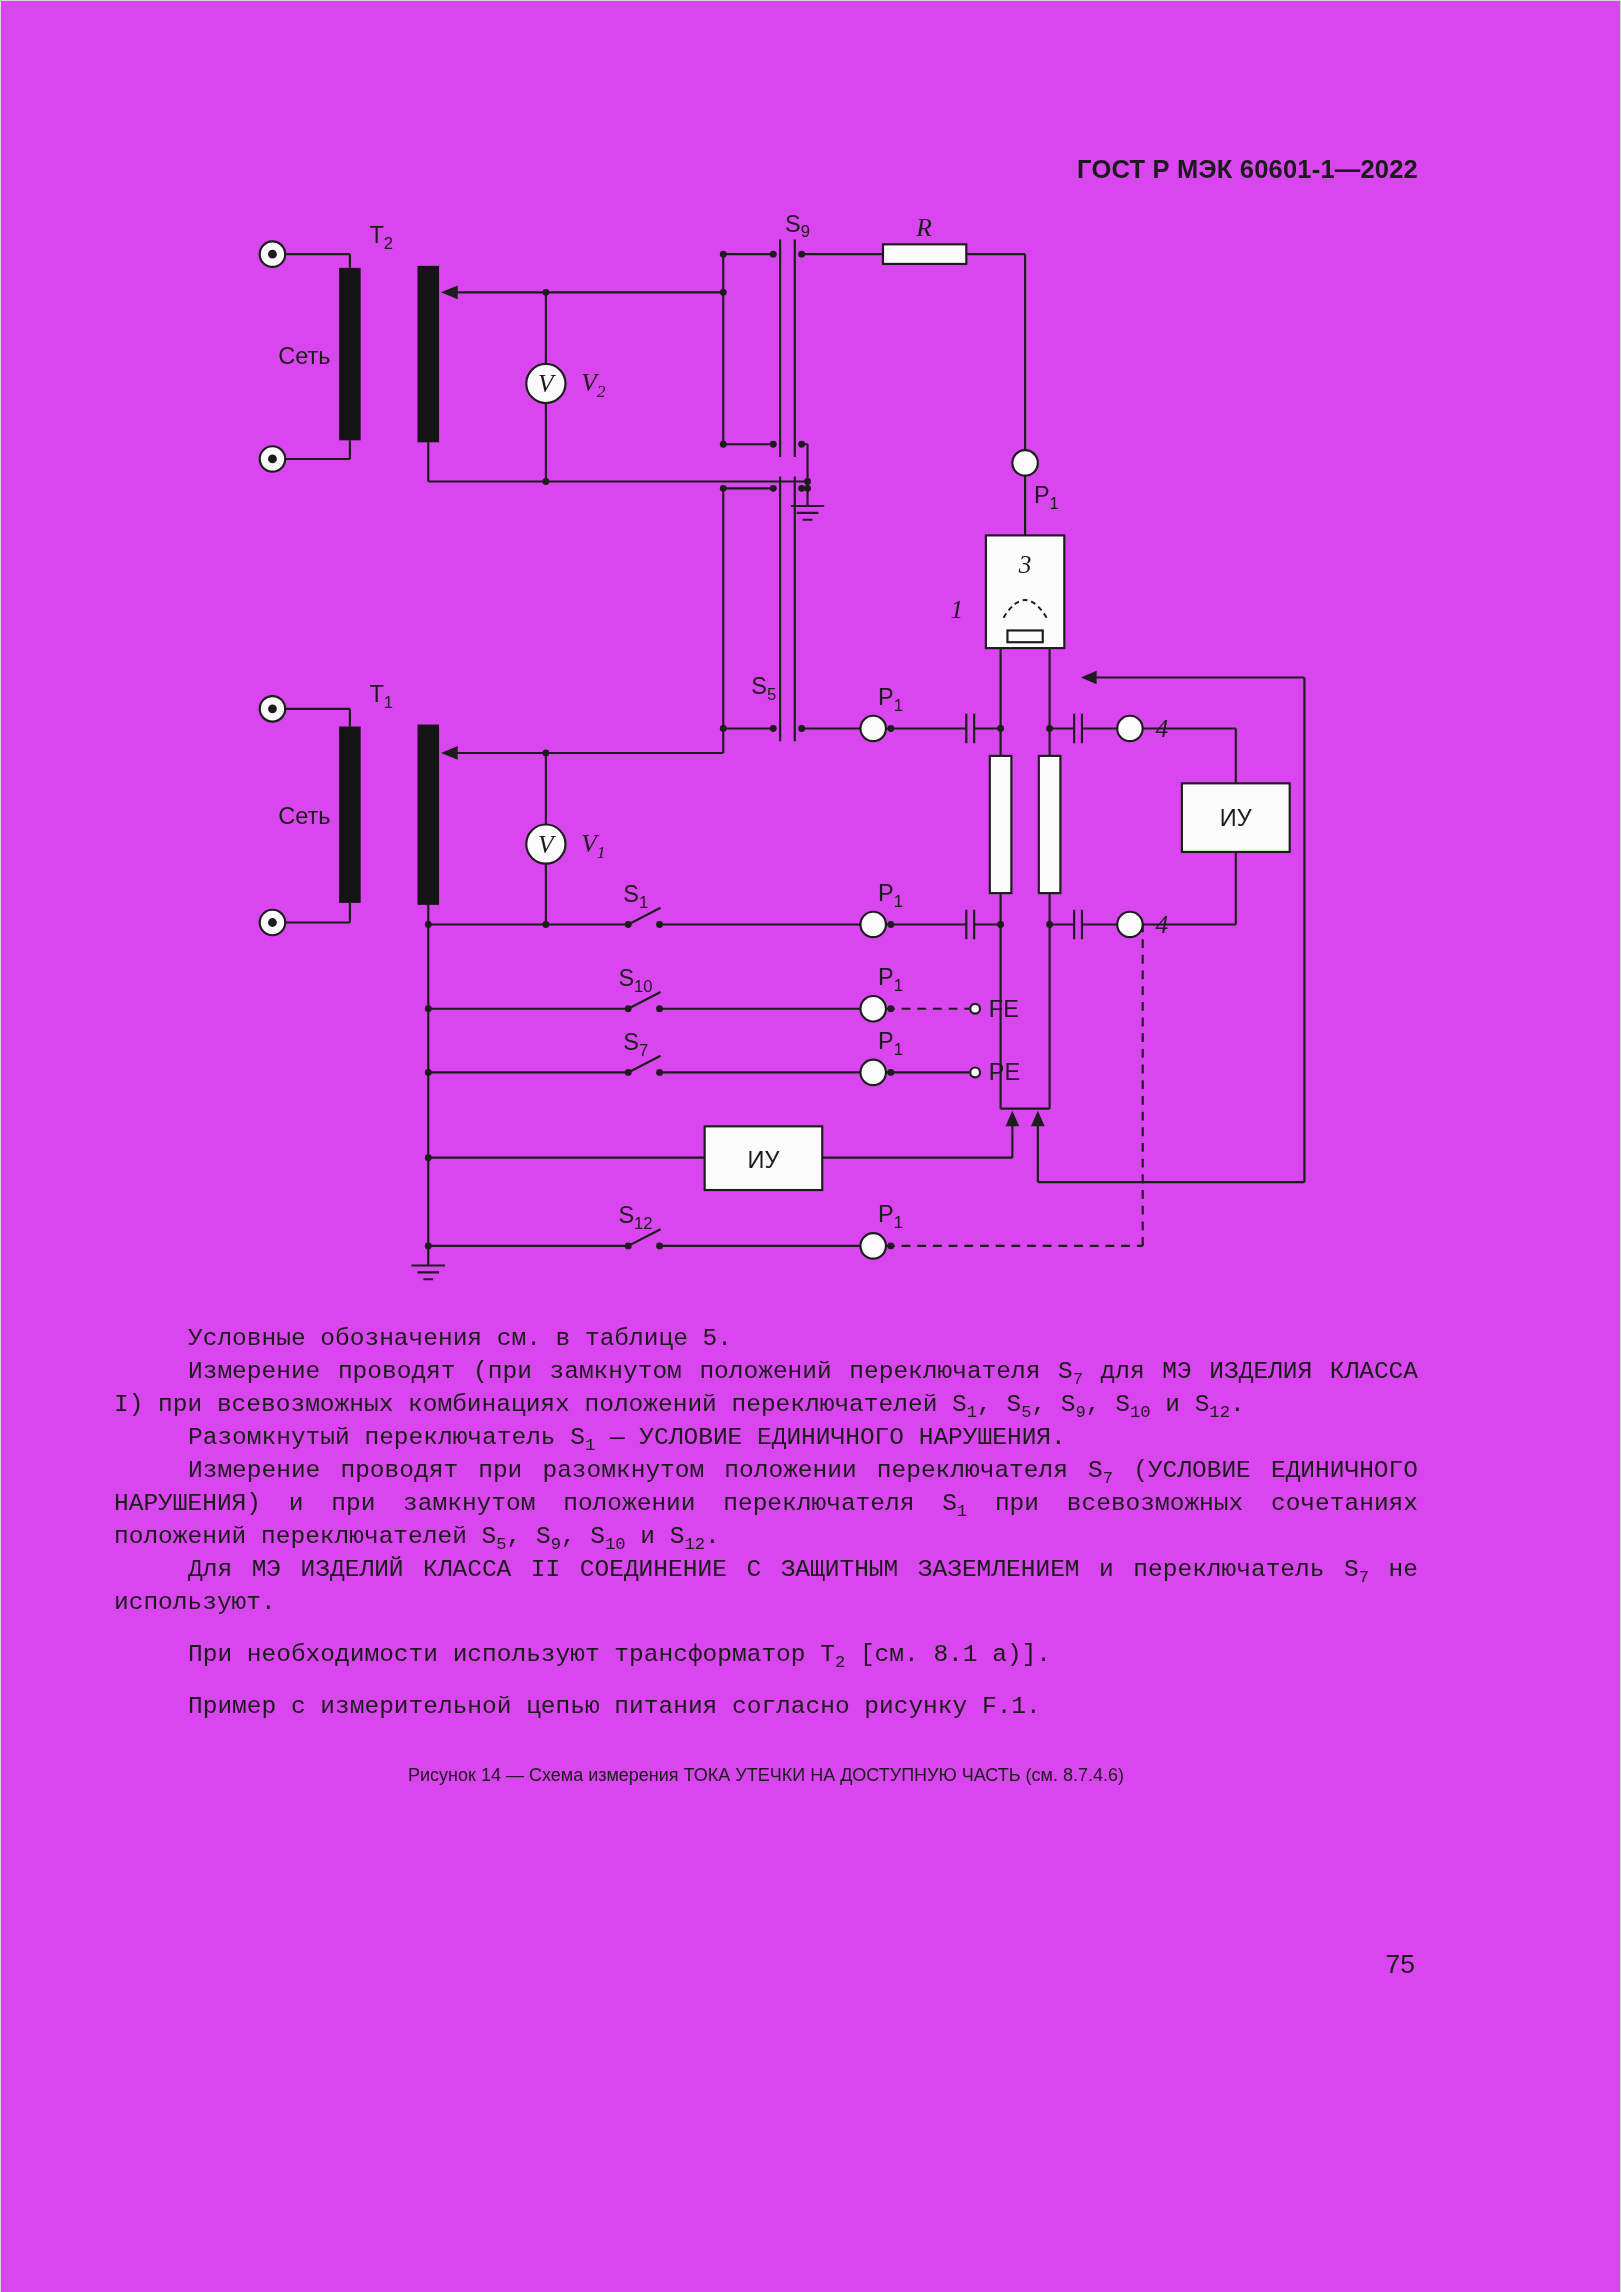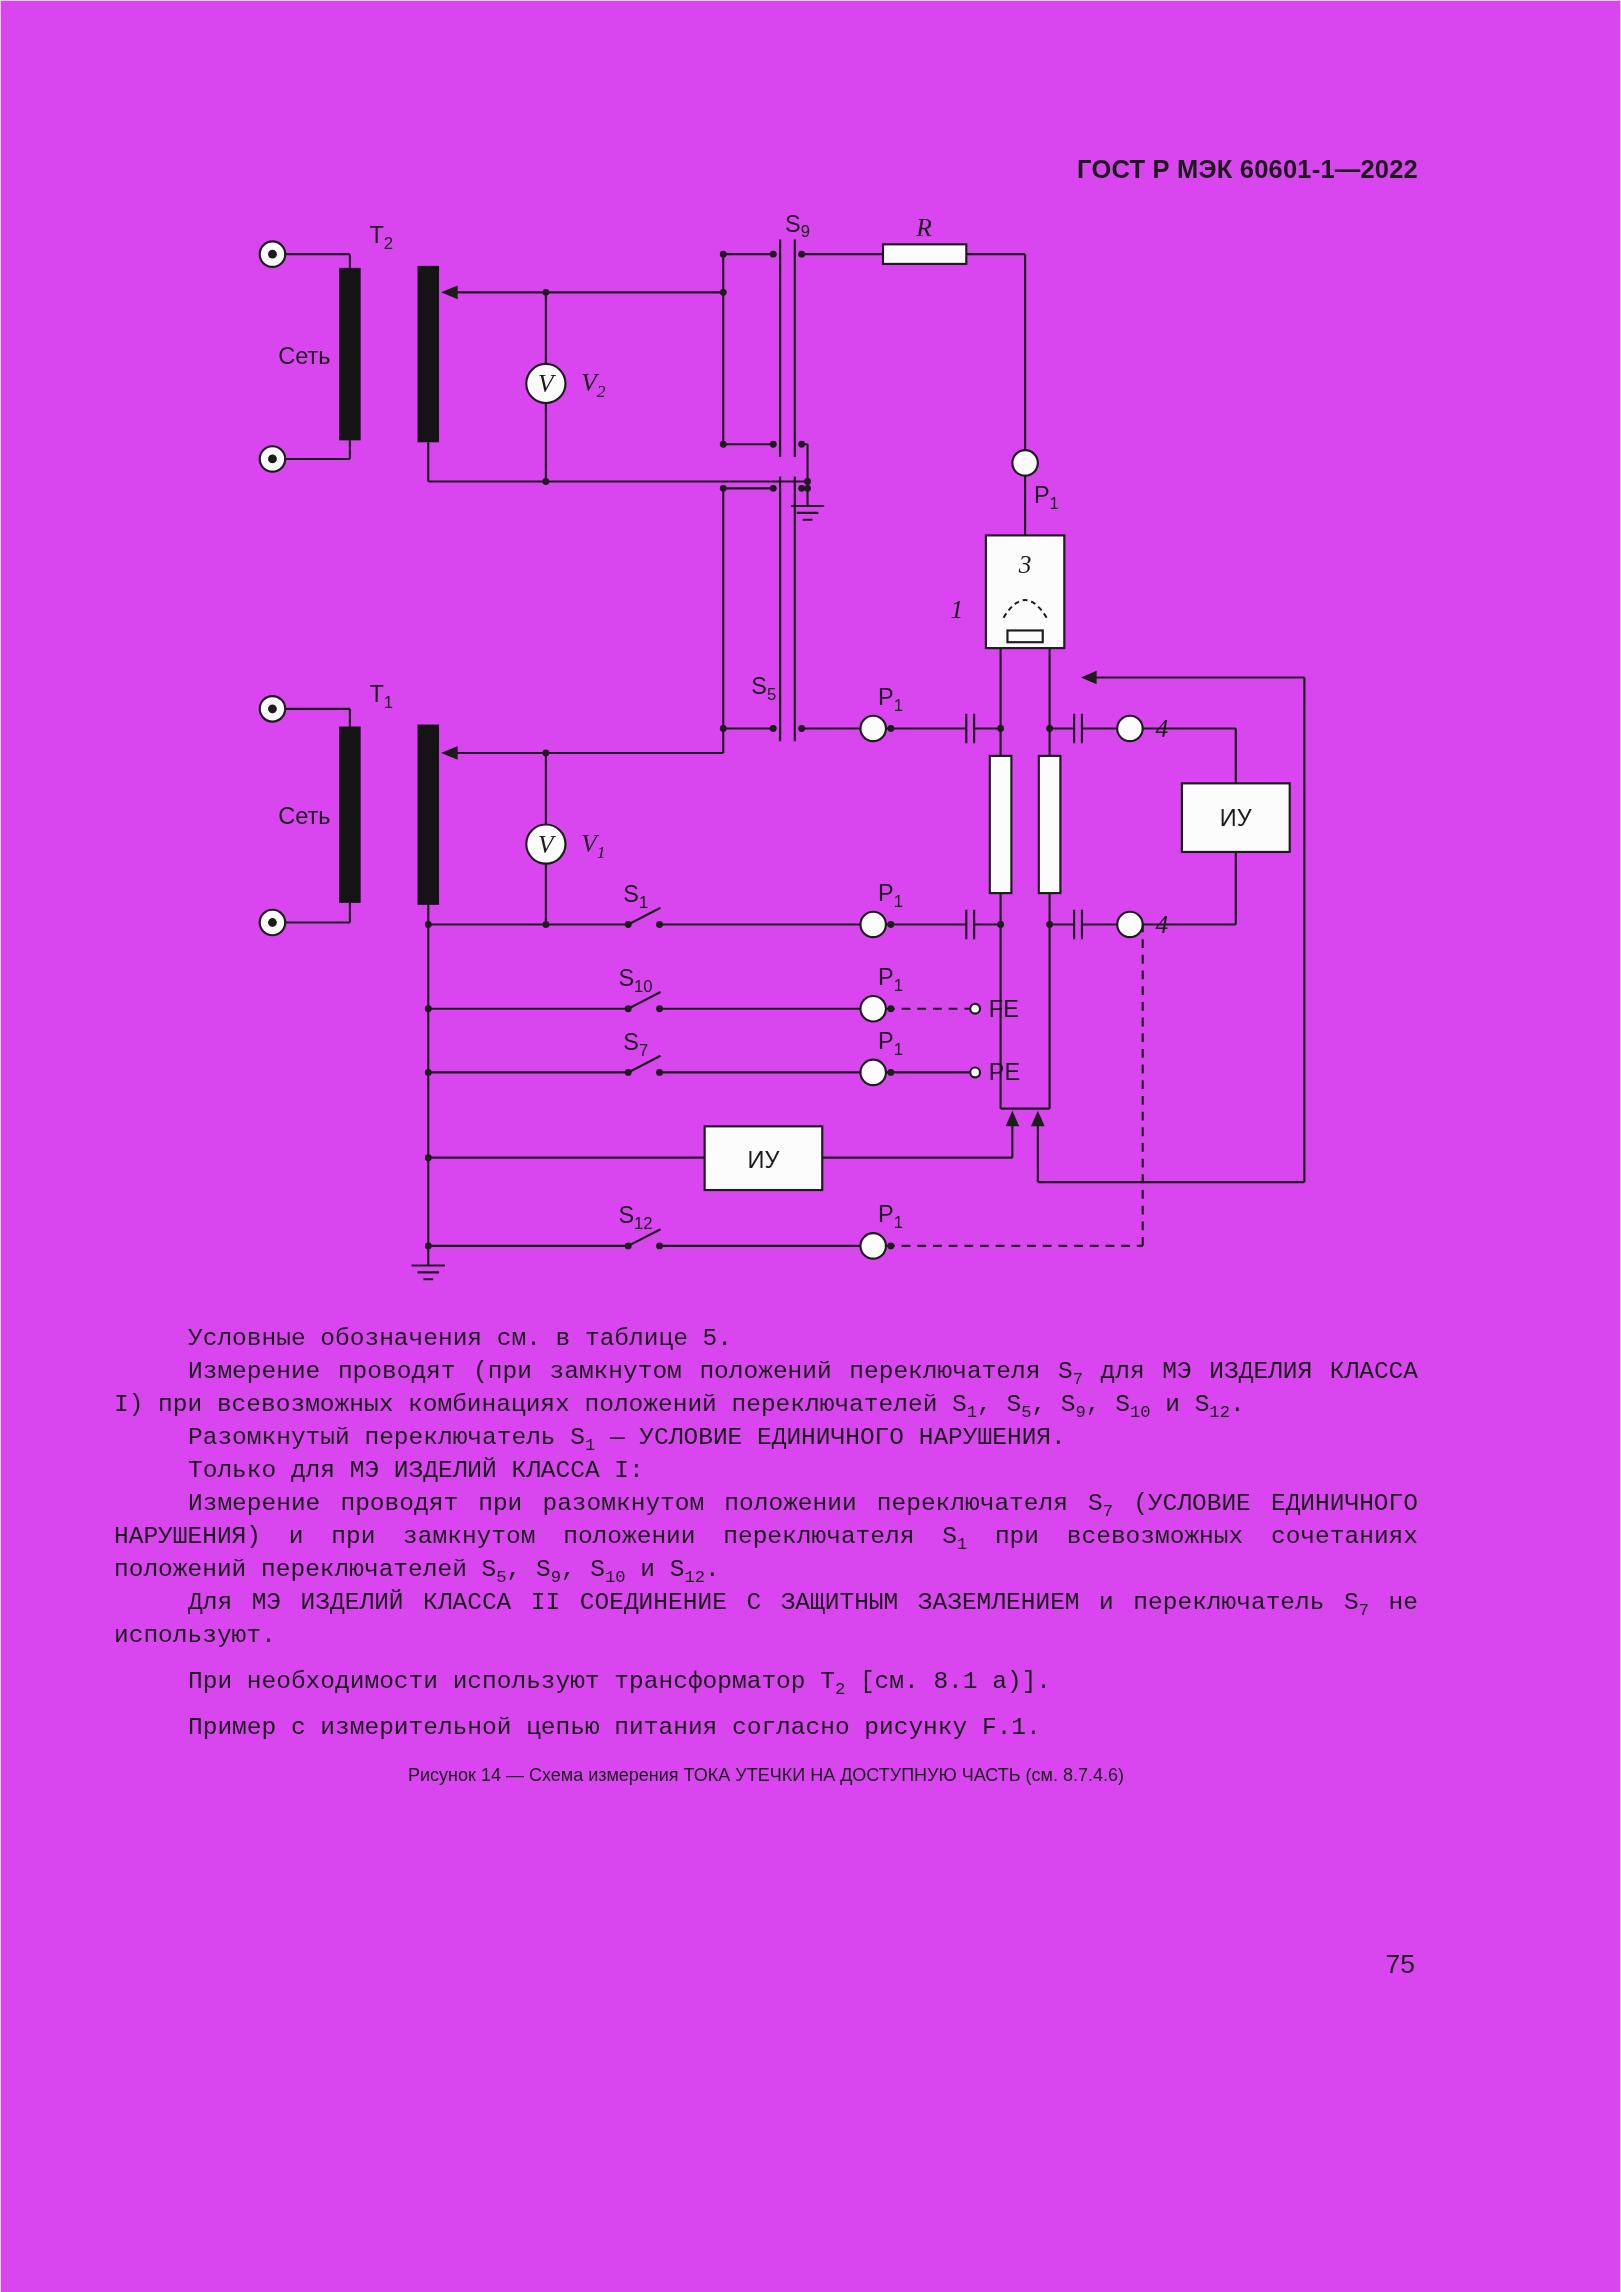--- a/index.html
+++ b/index.html
@@ -26,21 +26,21 @@
   }
   .notes{
     position:absolute;
     left:113px;top:1321px;
     width:1304px;
     font-size:24.5px;line-height:33px;
     text-align:justify;
     font-family:Liberation Mono, monospace;
   }
   .notes p{margin:0;text-indent:74px;}
-  .notes p.sp{margin-top:13px;}
+  .notes p.sp{margin-top:19px;}
   .notes sub{font-size:0.7em;line-height:0;}
   .caption{
     position:absolute;
     left:113px;top:1764px;width:1304px;
     text-align:center;font-size:18px;
   }
   .page-number{
     position:absolute;
     top:1948px;right:205px;
     font-size:26.5px;
@@ -274,21 +274,20 @@
 
       <text class="lbl" x="1020" y="627" text-anchor="middle">ИУ</text>
       <text class="lbl" x="538" y="975" text-anchor="middle">ИУ</text>
     </g>
   </svg>
 
   <div class="notes">
     <p><span>Условные обозначения см. в таблице 5.</span></p>
     <p><span>Измерение проводят (при замкнутом положений переключателя S</span><sub>7</sub><span> для МЭ ИЗДЕЛИЯ КЛАССА I) при всевозможных комбинациях положений переключателей S</span><sub>1</sub><span>, S</span><sub>5</sub><span>, S</span><sub>9</sub><span>, S</span><sub>10</sub><span> и S</span><sub>12</sub><span>.</span></p>
     <p><span>Разомкнутый переключатель S</span><sub>1</sub><span> — УСЛОВИЕ ЕДИНИЧНОГО НАРУШЕНИЯ.</span></p>
-    <p><span>Только для МЭ ИЗДЕЛИЙ КЛАССА I:</span></p>
     <p><span>Измерение проводят при разомкнутом положении переключателя S</span><sub>7</sub><span> (УСЛОВИЕ ЕДИНИЧНОГО НАРУШЕНИЯ) и при замкнутом положении переключателя S</span><sub>1</sub><span> при всевозможных сочетаниях положений переключателей S</span><sub>5</sub><span>, S</span><sub>9</sub><span>, S</span><sub>10</sub><span> и S</span><sub>12</sub><span>.</span></p>
     <p><span>Для МЭ ИЗДЕЛИЙ КЛАССА II СОЕДИНЕНИЕ С ЗАЩИТНЫМ ЗАЗЕМЛЕНИЕМ и переключатель S</span><sub>7</sub><span> не используют.</span></p>
     <p class="sp"><span>При необходимости используют трансформатор T</span><sub>2</sub><span> [см. 8.1 а)].</span></p>
     <p class="sp"><span>Пример с измерительной цепью питания согласно рисунку F.1.</span></p>
   </div>
 
   <div class="caption">Рисунок 14 — Схема измерения ТОКА УТЕЧКИ НА ДОСТУПНУЮ ЧАСТЬ (см. 8.7.4.6)</div>
 
   <div class="page-number">75</div>
 

